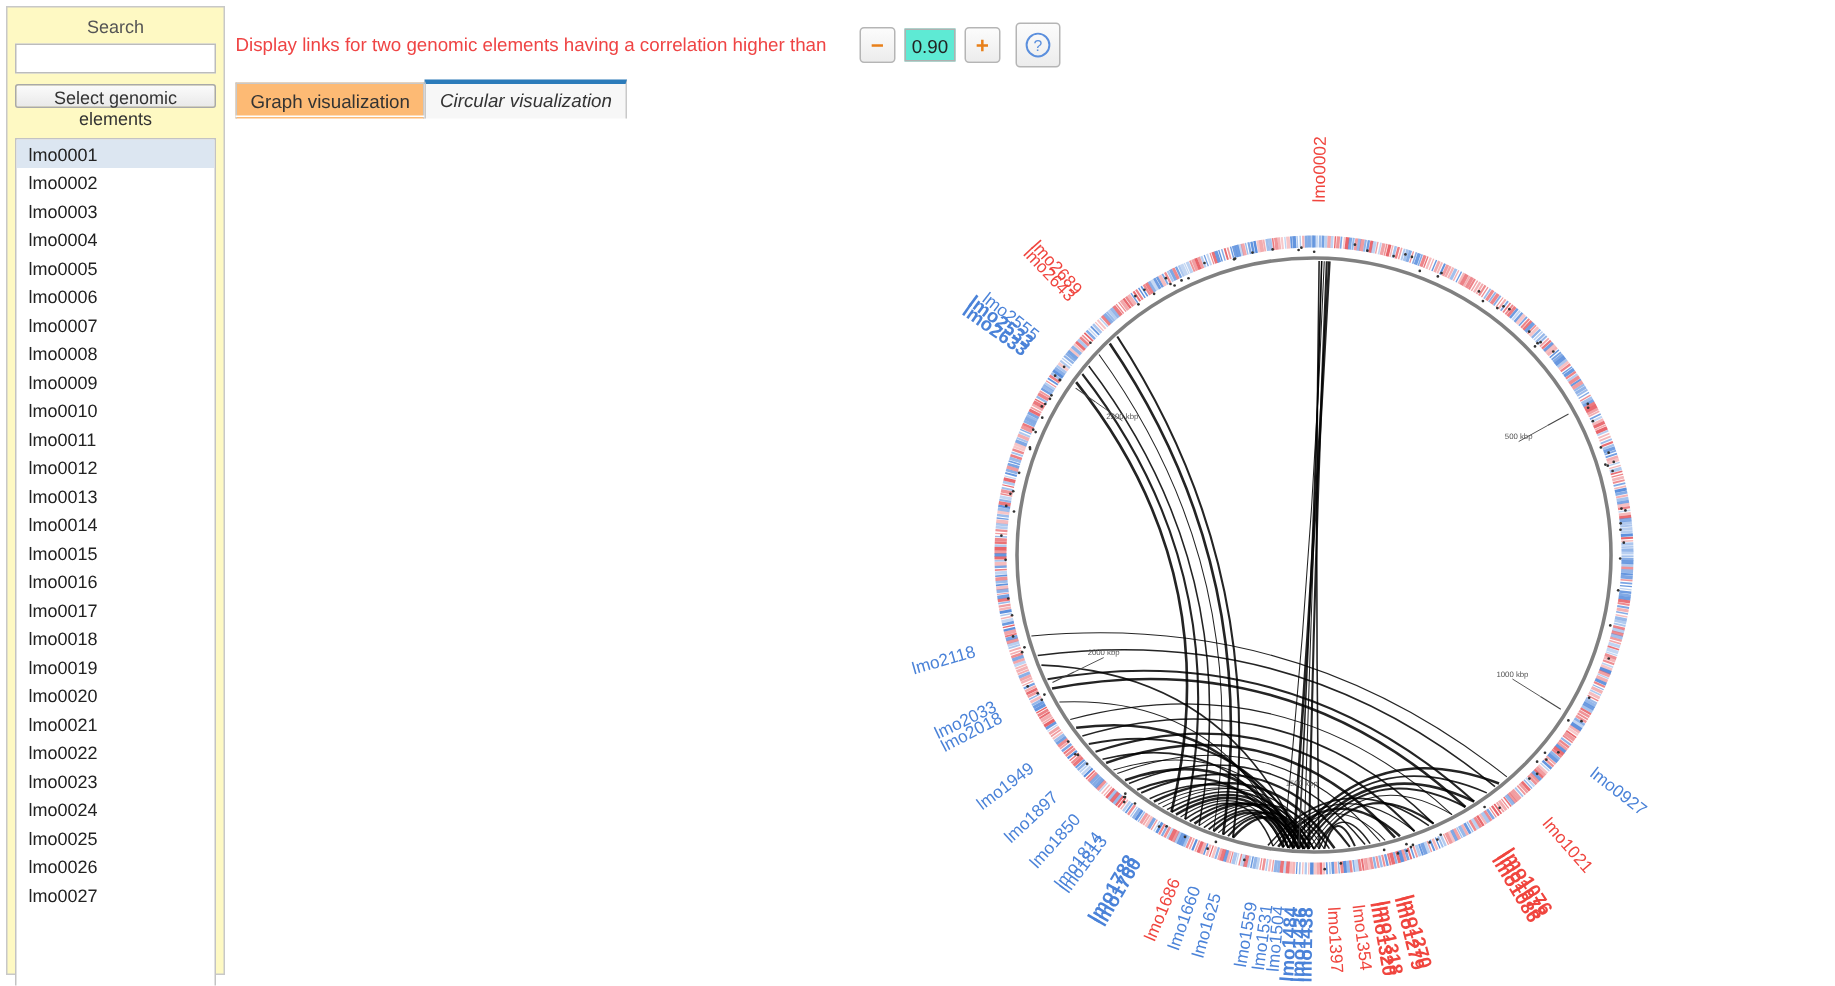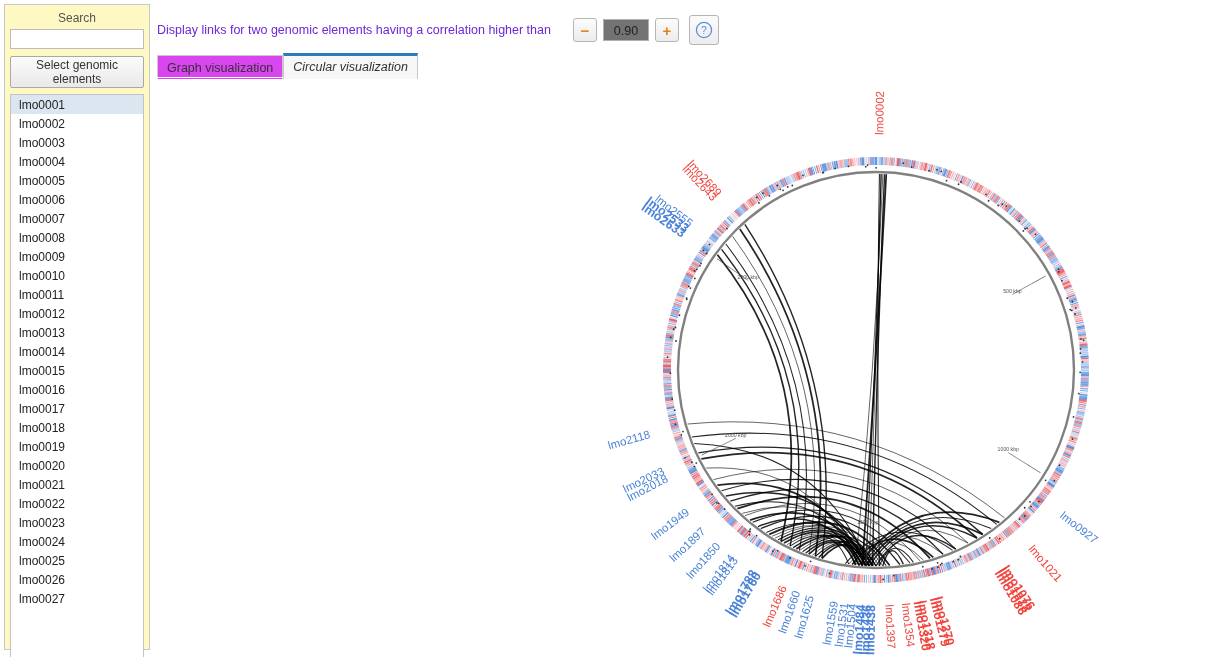--- a/index.html
+++ b/index.html
@@ -7,49 +7,49 @@
   body{width:1223px;height:657px;position:relative;overflow:hidden;
        font-family:"Liberation Sans", sans-serif;font-size:12px;color:#333;}
 
   
   #left-panel{position:absolute;left:4px;top:4px;width:146px;height:646px;
     border:1px solid #c8c8c8;background:#fef9c3;box-sizing:border-box;padding:4px 5px;}
   #search-label{text-align:center;font-size:12px;color:#555;padding:2px 0 4px;}
   #search-input{width:100%;height:20px;box-sizing:border-box;border:1px solid #bcbcbc;
     background:#fff;font-family:"Liberation Sans",sans-serif;font-size:12px;
     padding:1px 4px;color:#222;outline:none;}
-  #select-btn{margin-top:7px;width:100%;height:32px;box-sizing:border-box;
+  #select-btn{margin-top:7px;width:100%;height:16px;box-sizing:border-box;
     border:1px solid #a9a9a9;border-radius:2px;
     background:linear-gradient(#fbfbfb,#e9e9e9);
     font-family:"Liberation Sans",sans-serif;font-size:12px;color:#333;cursor:pointer;}
   #elements-list{margin-top:6px;border:1px solid #c3c3c3;background:#fff;
     height:572px;box-sizing:border-box;overflow:hidden;}
   .list-item{height:19px;line-height:20.8px;padding:0 0 0 8px;font-size:12px;color:#222;
     white-space:nowrap;cursor:pointer;}
   .list-item.selected{background:#dce6f1;}
 
   
   #topbar{position:absolute;left:157px;top:12px;height:36px;display:flex;align-items:center;}
-  #corr-text{font-size:12.5px;color:#6d28d9;white-space:nowrap;}
+  #corr-text{font-size:12.5px;color:#ef4444;white-space:nowrap;}
   #corr-controls{display:flex;align-items:center;margin-left:22px;}
   .sq-btn{width:22px;height:22px;border:1px solid #b5b5b5;border-radius:3px;
     background:linear-gradient(#fcfcfc,#ececec);display:flex;align-items:center;
     justify-content:center;cursor:pointer;color:#e8801a;font-size:15px;
     font-weight:bold;line-height:1;user-select:none;}
-  #corr-value{width:46px;height:22px;margin:0 6px;border:1px solid #b0b0b0;background:#737373;
+  #corr-value{width:34px;height:22px;margin:0 6px;border:1px solid #b0b0b0;background:#5eead4;
     text-align:center;line-height:22px;font-size:12.5px;color:#222;
     font-family:"Liberation Sans",sans-serif;box-sizing:border-box;}
   #help-btn{width:28px;height:28px;margin-left:10px;border:1px solid #b5b5b5;border-radius:3px;
     background:linear-gradient(#fcfcfc,#ececec);display:flex;align-items:center;
     justify-content:center;cursor:pointer;}
 
   
   #tabs{position:absolute;left:157px;top:53px;display:flex;align-items:flex-end;}
   .tab{height:24px;line-height:24px;padding:0 9px;font-size:12.5px;color:#333;
-    border:1px solid #c9c9c9;border-bottom:none;background:#d946ef;cursor:pointer;
+    border:1px solid #c9c9c9;border-bottom:none;background:#fdba74;cursor:pointer;
     box-sizing:border-box;}
   .tab.active{background:#f7f7f7;border-top:3px solid #2b7bba;height:26px;line-height:22px;
     position:relative;z-index:2;color:#333;font-style:italic;}
   #tab-rule{position:absolute;left:157px;top:77px;width:1060px;height:1px;background:#ffffff;}
 
   
   #viz{position:absolute;left:600px;top:85px;width:580px;height:570px;}
   #viz svg{display:block;}
   .genelbl{font-family:"Liberation Sans",sans-serif;font-size:11.5px;}
   .genelbl.red{fill:#f0453e;}

